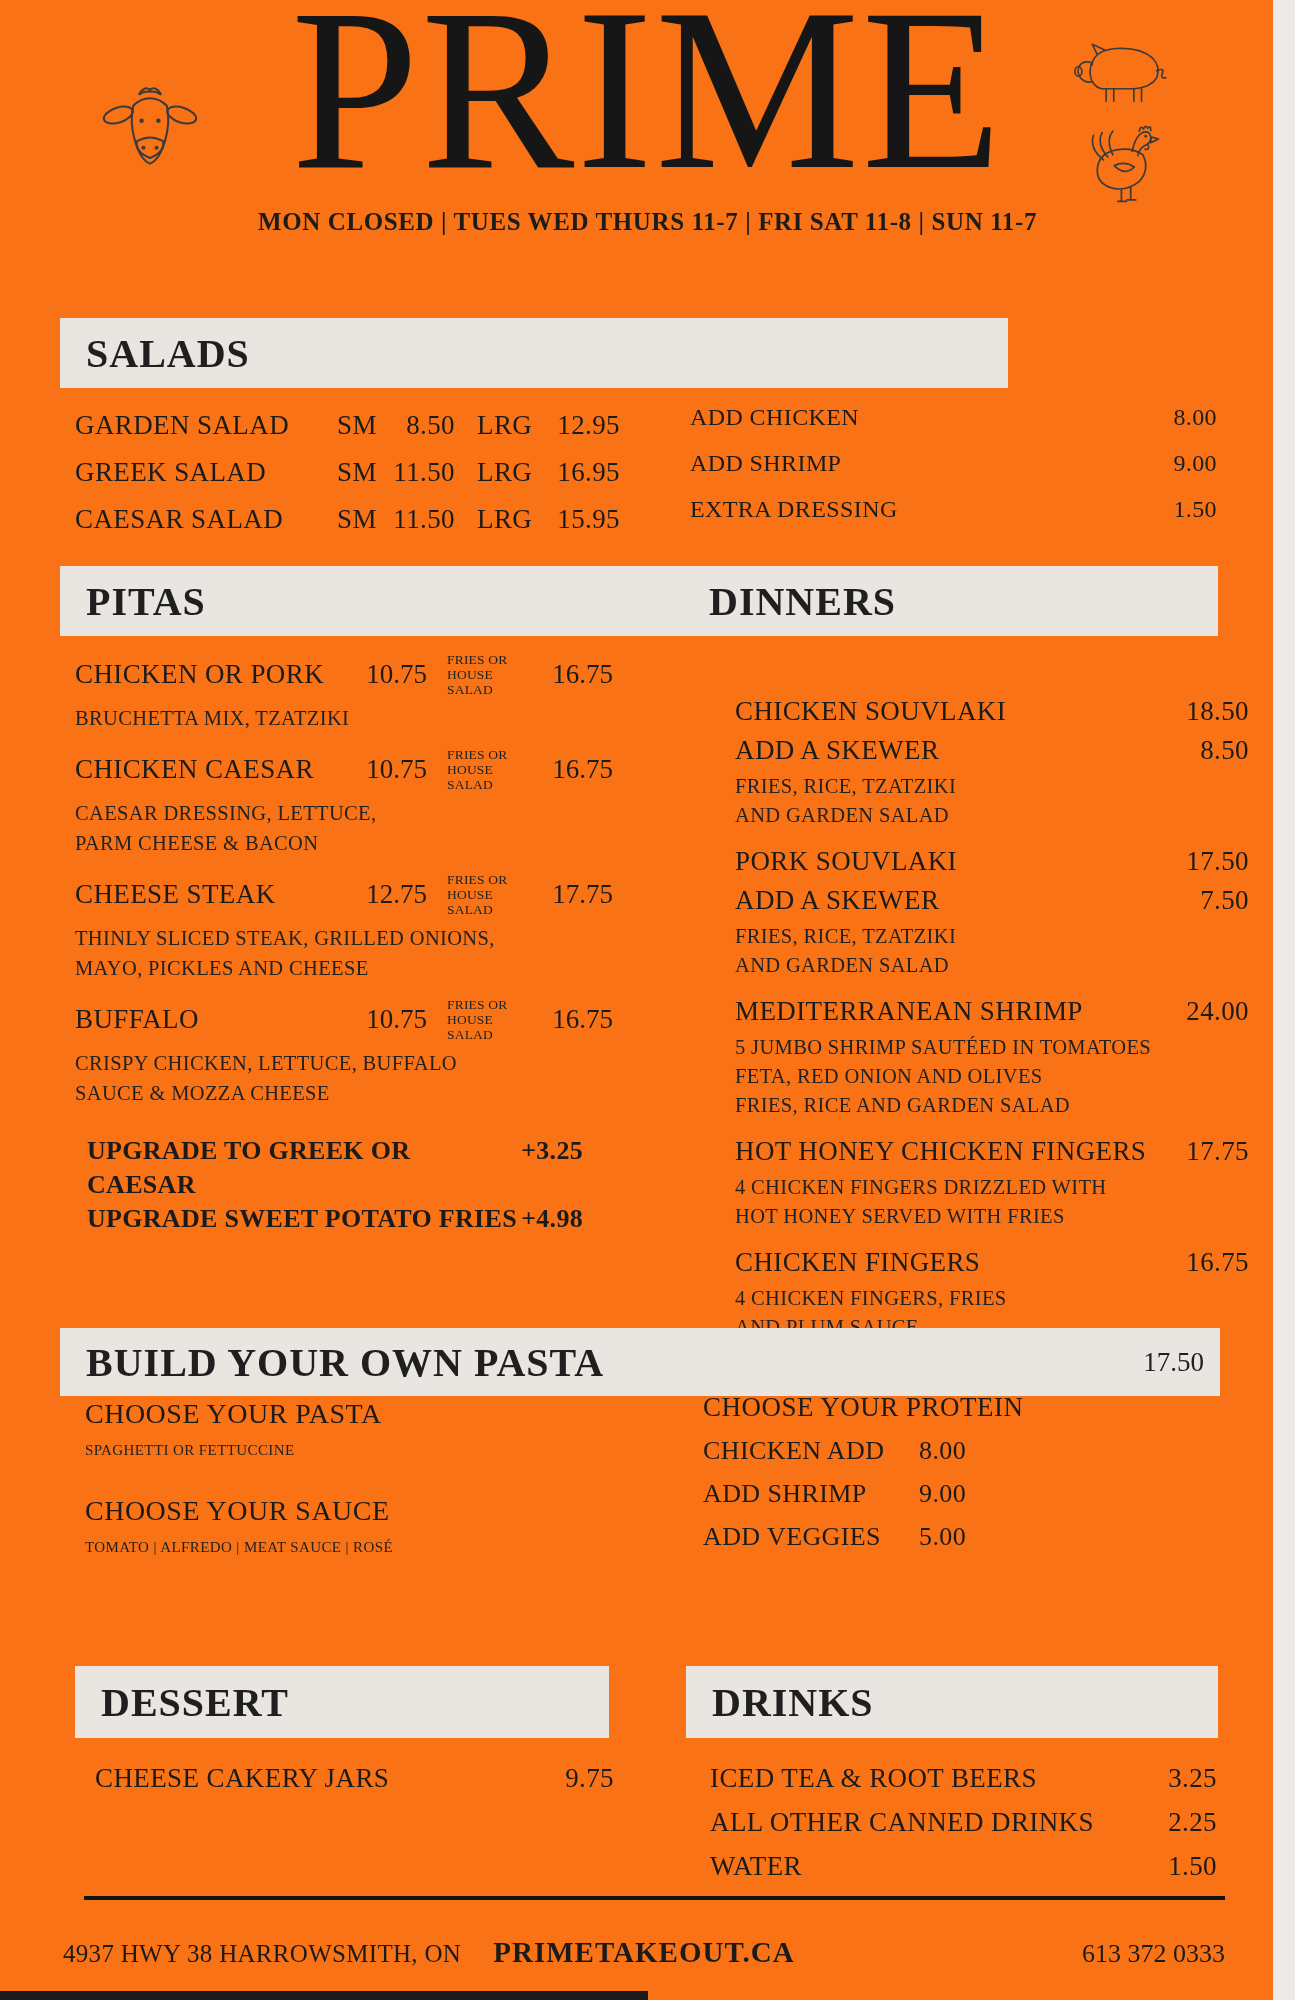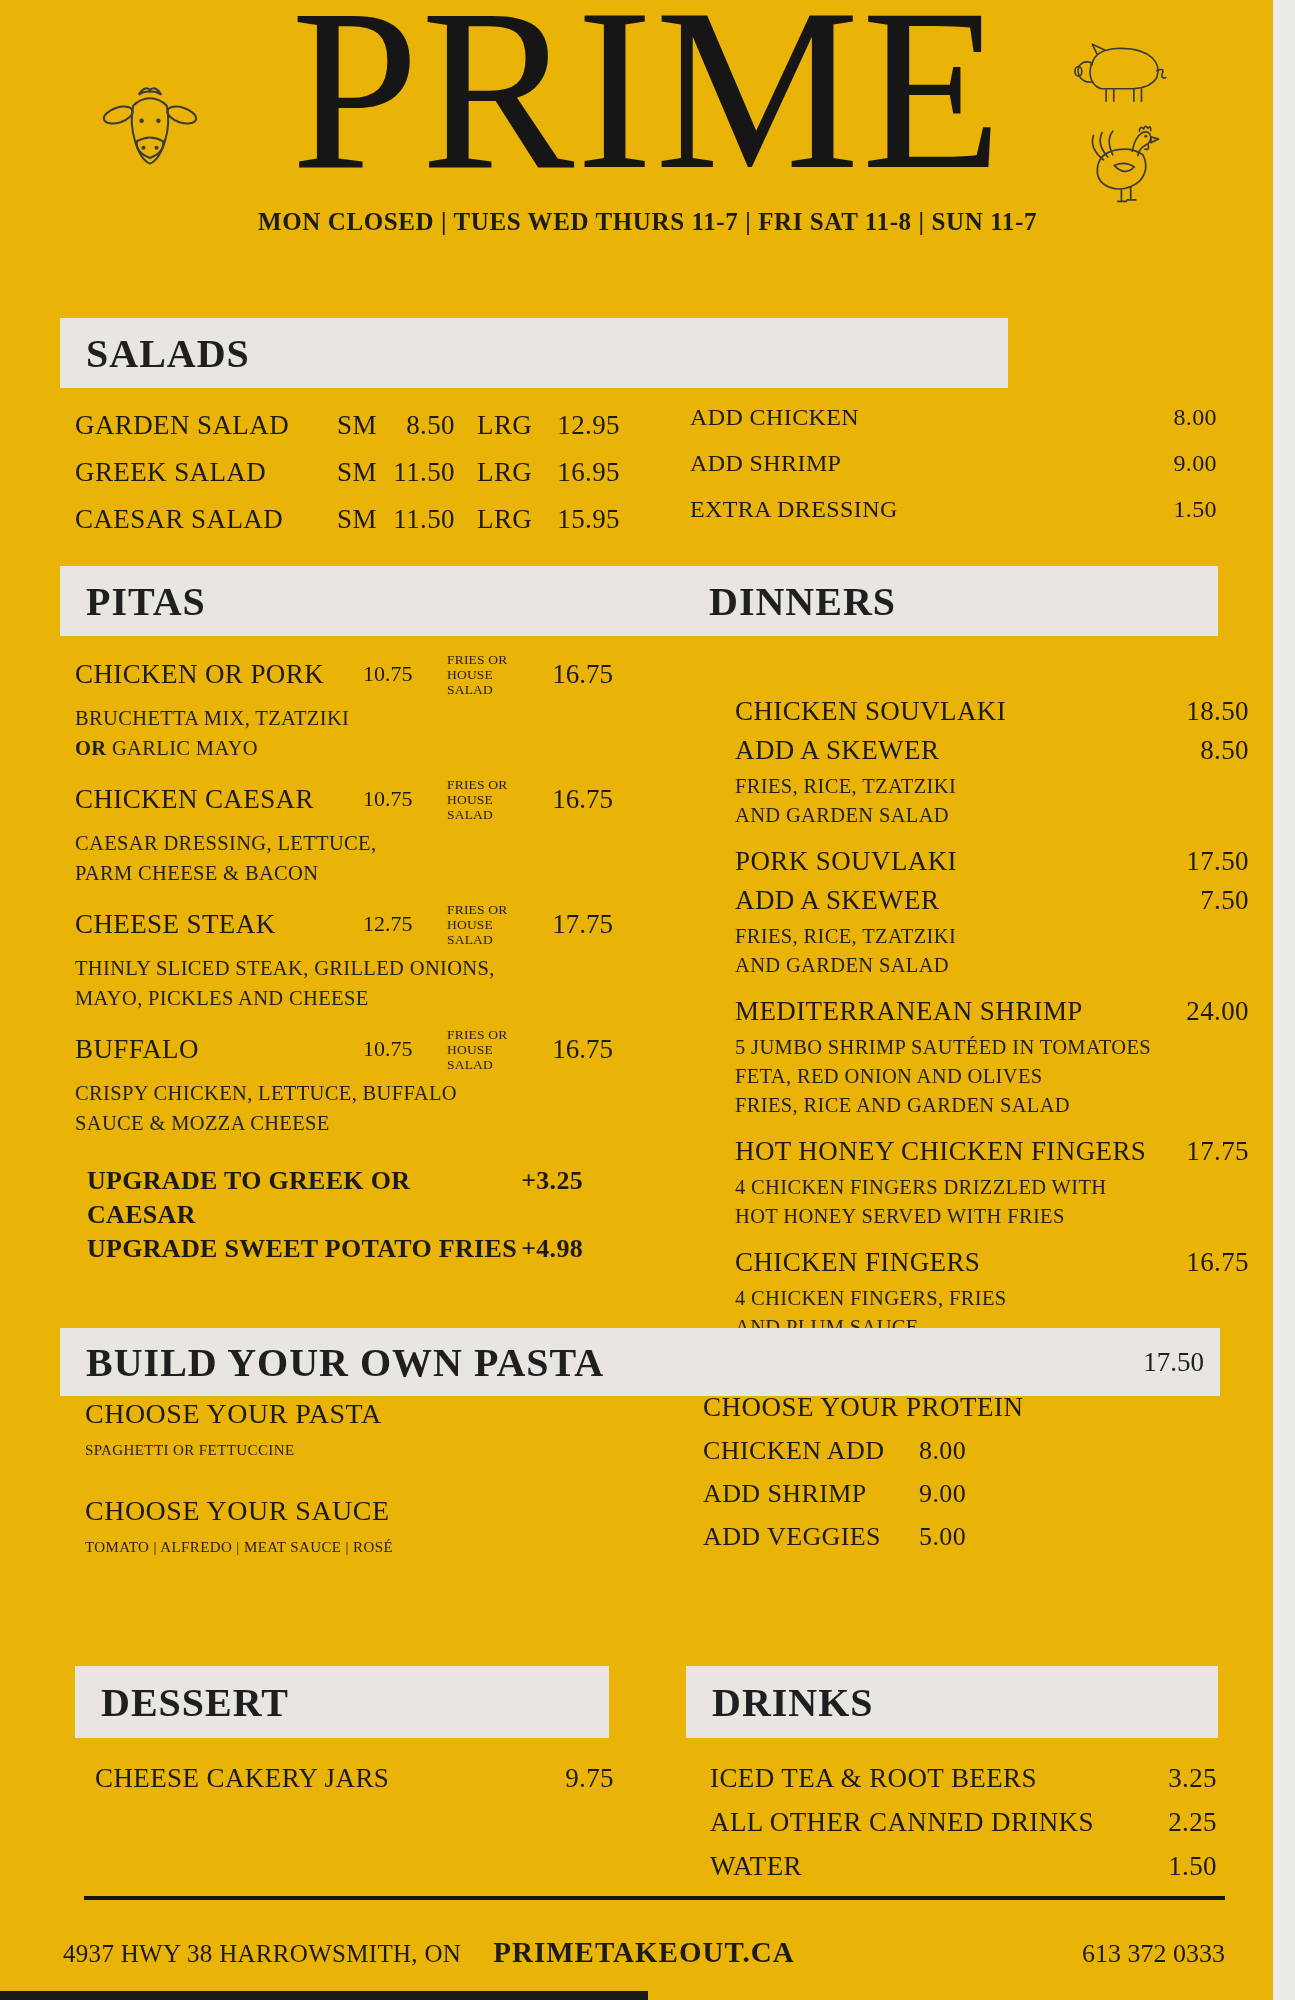--- a/index.html
+++ b/index.html
@@ -1,20 +1,20 @@
 <!DOCTYPE html>
 <html><head>
 <meta charset="utf-8">
 <title>PRIME Menu</title>
 <style>
   html,body{margin:0;padding:0;background:#ffffff;}
   .page{
     position:relative;
     width:1295px;height:2000px;
-    background:#eab308;
+    background:#f97316;
     font-family:"Liberation Serif","DejaVu Serif",serif;
     color:#1b1b1b;
     overflow:hidden;
   }
   .edge-strip{position:absolute;right:0;top:0;width:22px;height:100%;background:#ecebe9;}
   .bottom-strip{position:absolute;left:0;top:1991px;width:648px;height:9px;background:#1a1a1a;}
 
   
   .title{
     position:absolute;left:0;top:-25px;width:100%;
@@ -45,21 +45,21 @@
   .llabel{flex:0 0 64px;}
   .lprice{flex:0 0 79px;text-align:right;}
   .salads-right{position:absolute;left:690px;top:404px;width:527px;}
   .xrow{display:flex;justify-content:space-between;height:46px;font-size:24px;letter-spacing:.4px;}
 
   
   .pitas-body{position:absolute;left:75px;top:652px;width:545px;}
   .pita-item{margin-bottom:14px;}
   .pita-row{display:flex;align-items:center;height:44px;}
   .pname{flex:0 0 288px;font-size:27px;letter-spacing:.4px;}
-  .pp1{flex:0 0 64px;font-size:22px;}
+  .pp1{flex:0 0 64px;text-align:right;font-size:27px;}
   .pcombo{flex:0 0 94px;margin-left:20px;font-size:13.5px;line-height:15px;letter-spacing:.2px;color:#222;}
   .pp2{flex:0 0 72px;text-align:right;font-size:27px;}
   .pdesc{font-size:20.5px;line-height:30px;margin-top:7px;letter-spacing:.35px;color:#222;}
   .b{font-weight:bold;}
   .upgrades{margin-top:26px;}
   .uprow{display:flex;justify-content:space-between;width:496px;margin-left:12px;
          font-weight:bold;font-size:26px;line-height:34px;letter-spacing:.3px;}
 
   
   .dinners-body{position:absolute;left:735px;top:652px;width:514px;margin-top:40px;}
@@ -200,21 +200,20 @@
         <span class="pname">CHICKEN OR PORK</span>
         <span class="pp1">10.75</span>
         <span class="pcombo">
           <div>FRIES OR</div>
           <div>HOUSE SALAD</div>
         </span>
         <span class="pp2">16.75</span>
       </div>
       <div class="pdesc">
         <div>BRUCHETTA MIX, TZATZIKI</div>
-        <div><span class="b">OR</span><span> GARLIC MAYO</span></div>
       </div>
     </div>
 
     <div class="pita-item">
       <div class="pita-row">
         <span class="pname">CHICKEN CAESAR</span>
         <span class="pp1">10.75</span>
         <span class="pcombo">
           <div>FRIES OR</div>
           <div>HOUSE SALAD</div>

